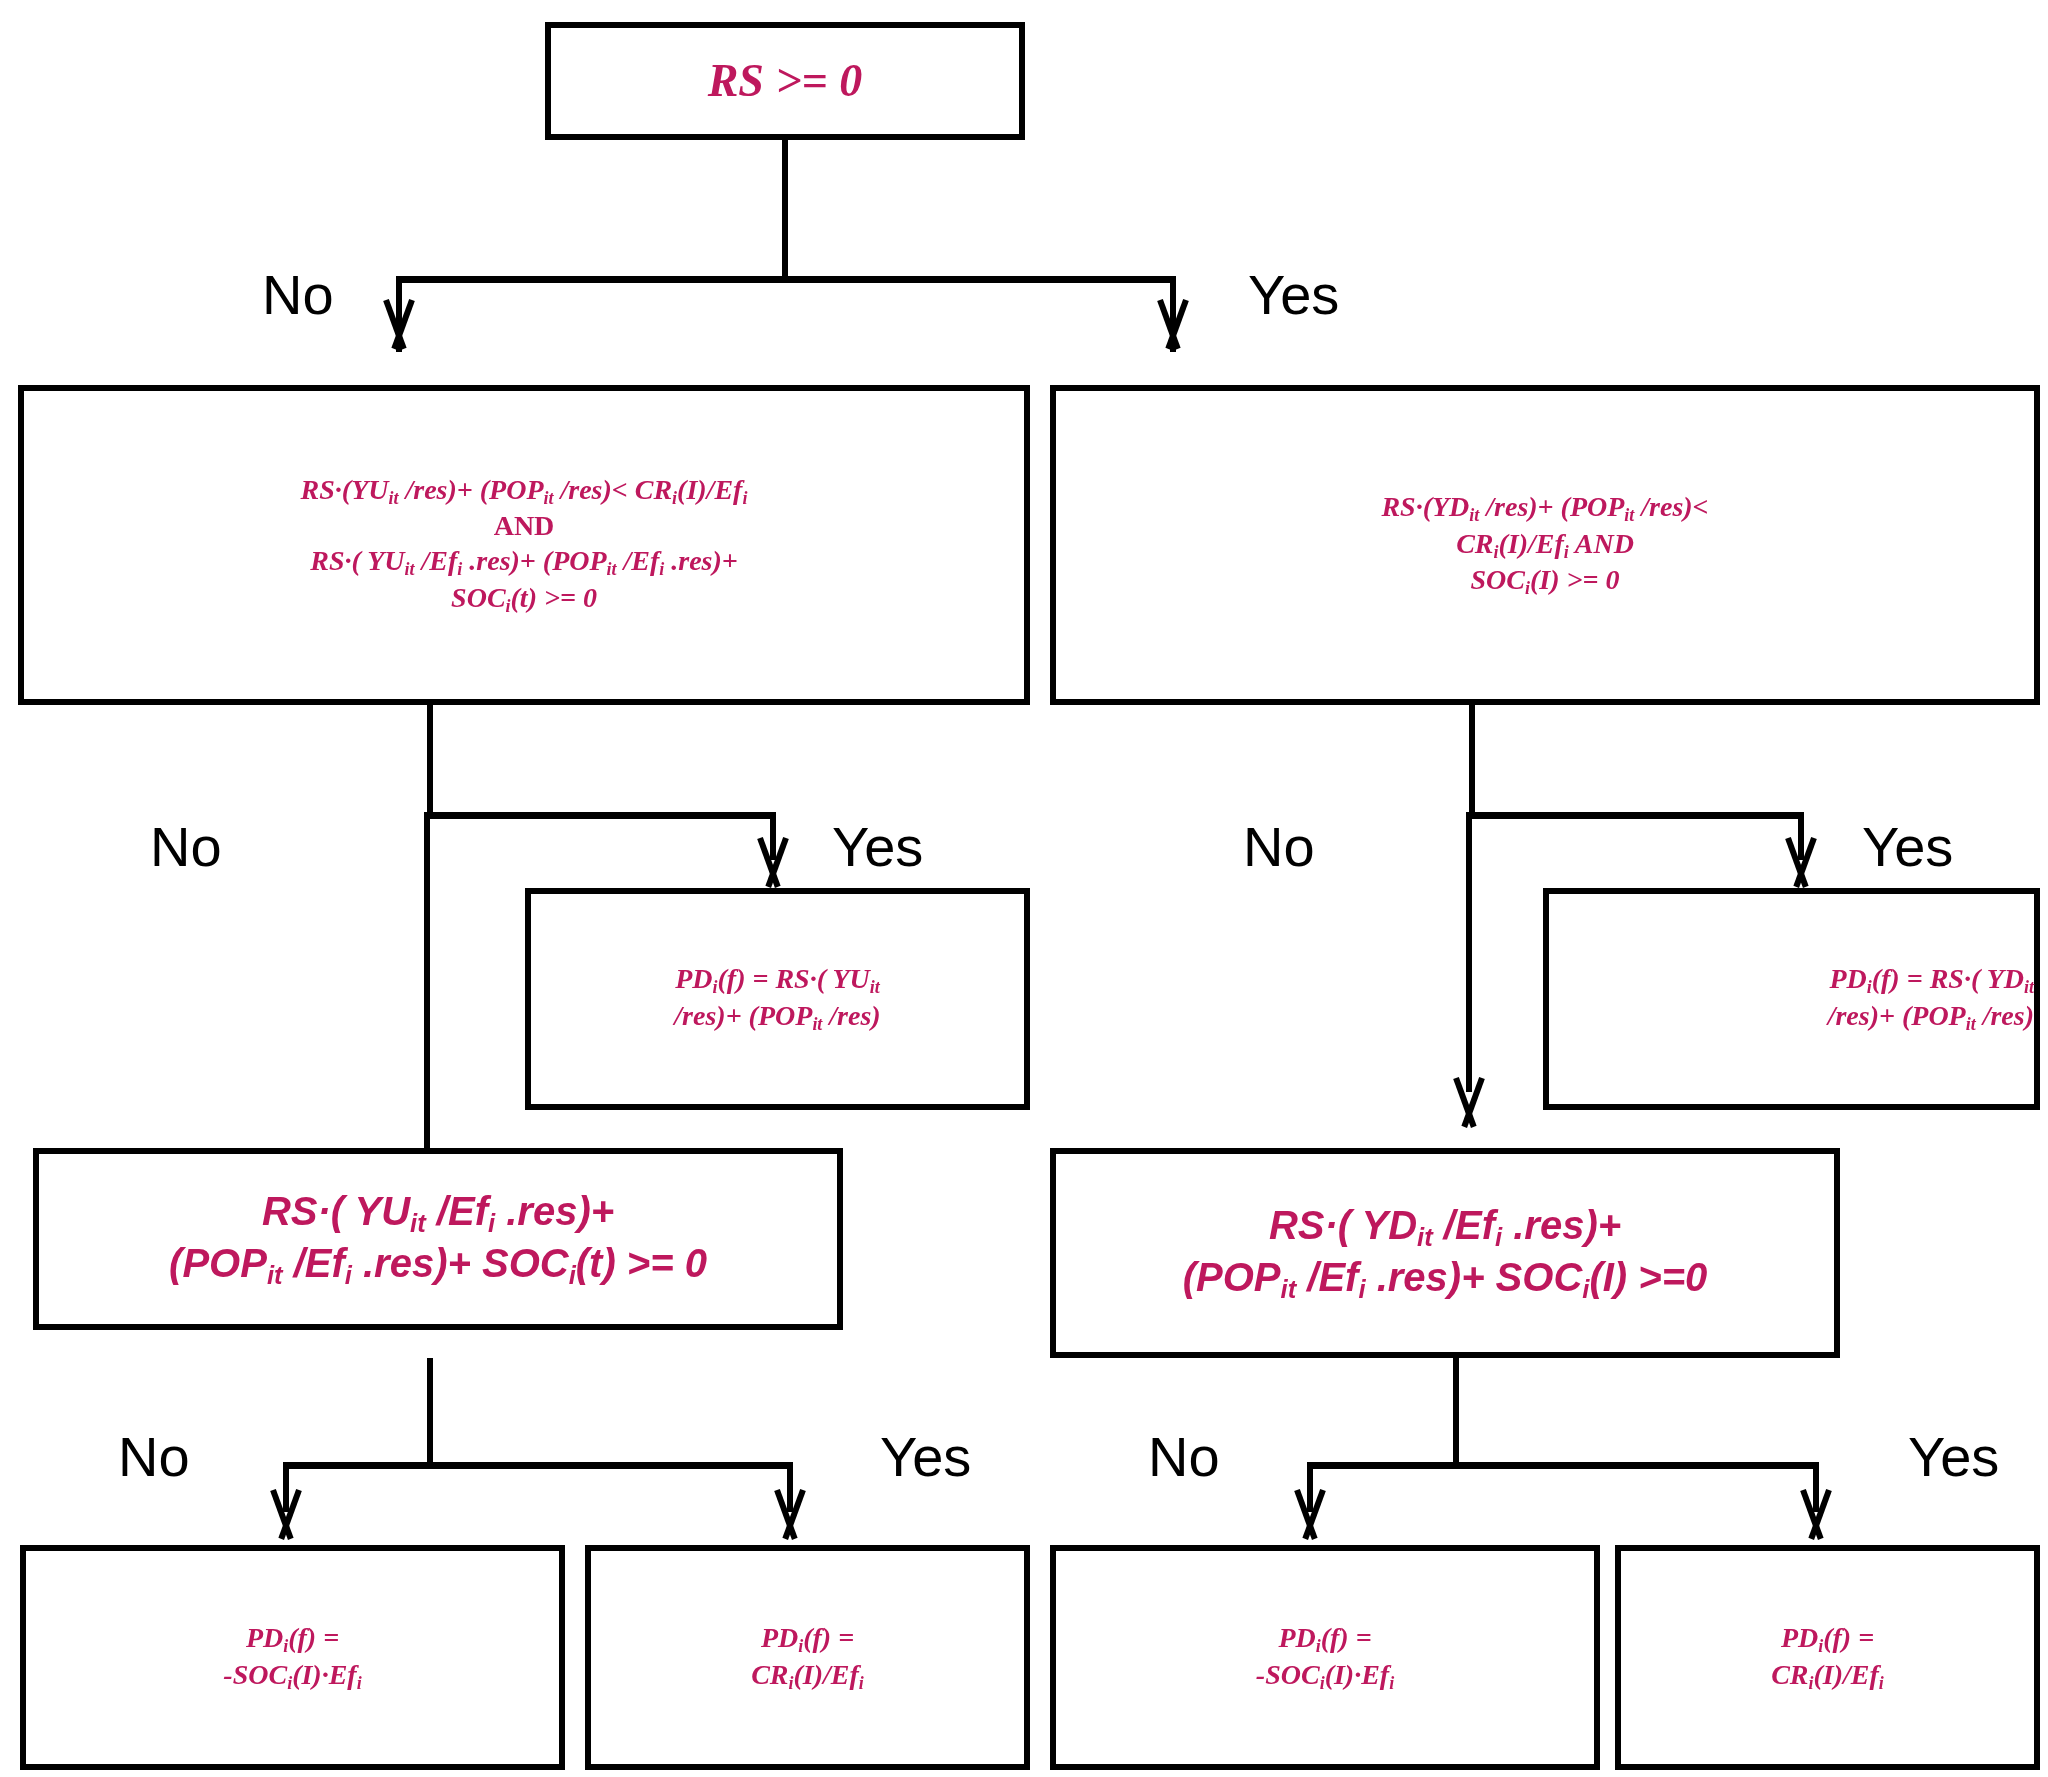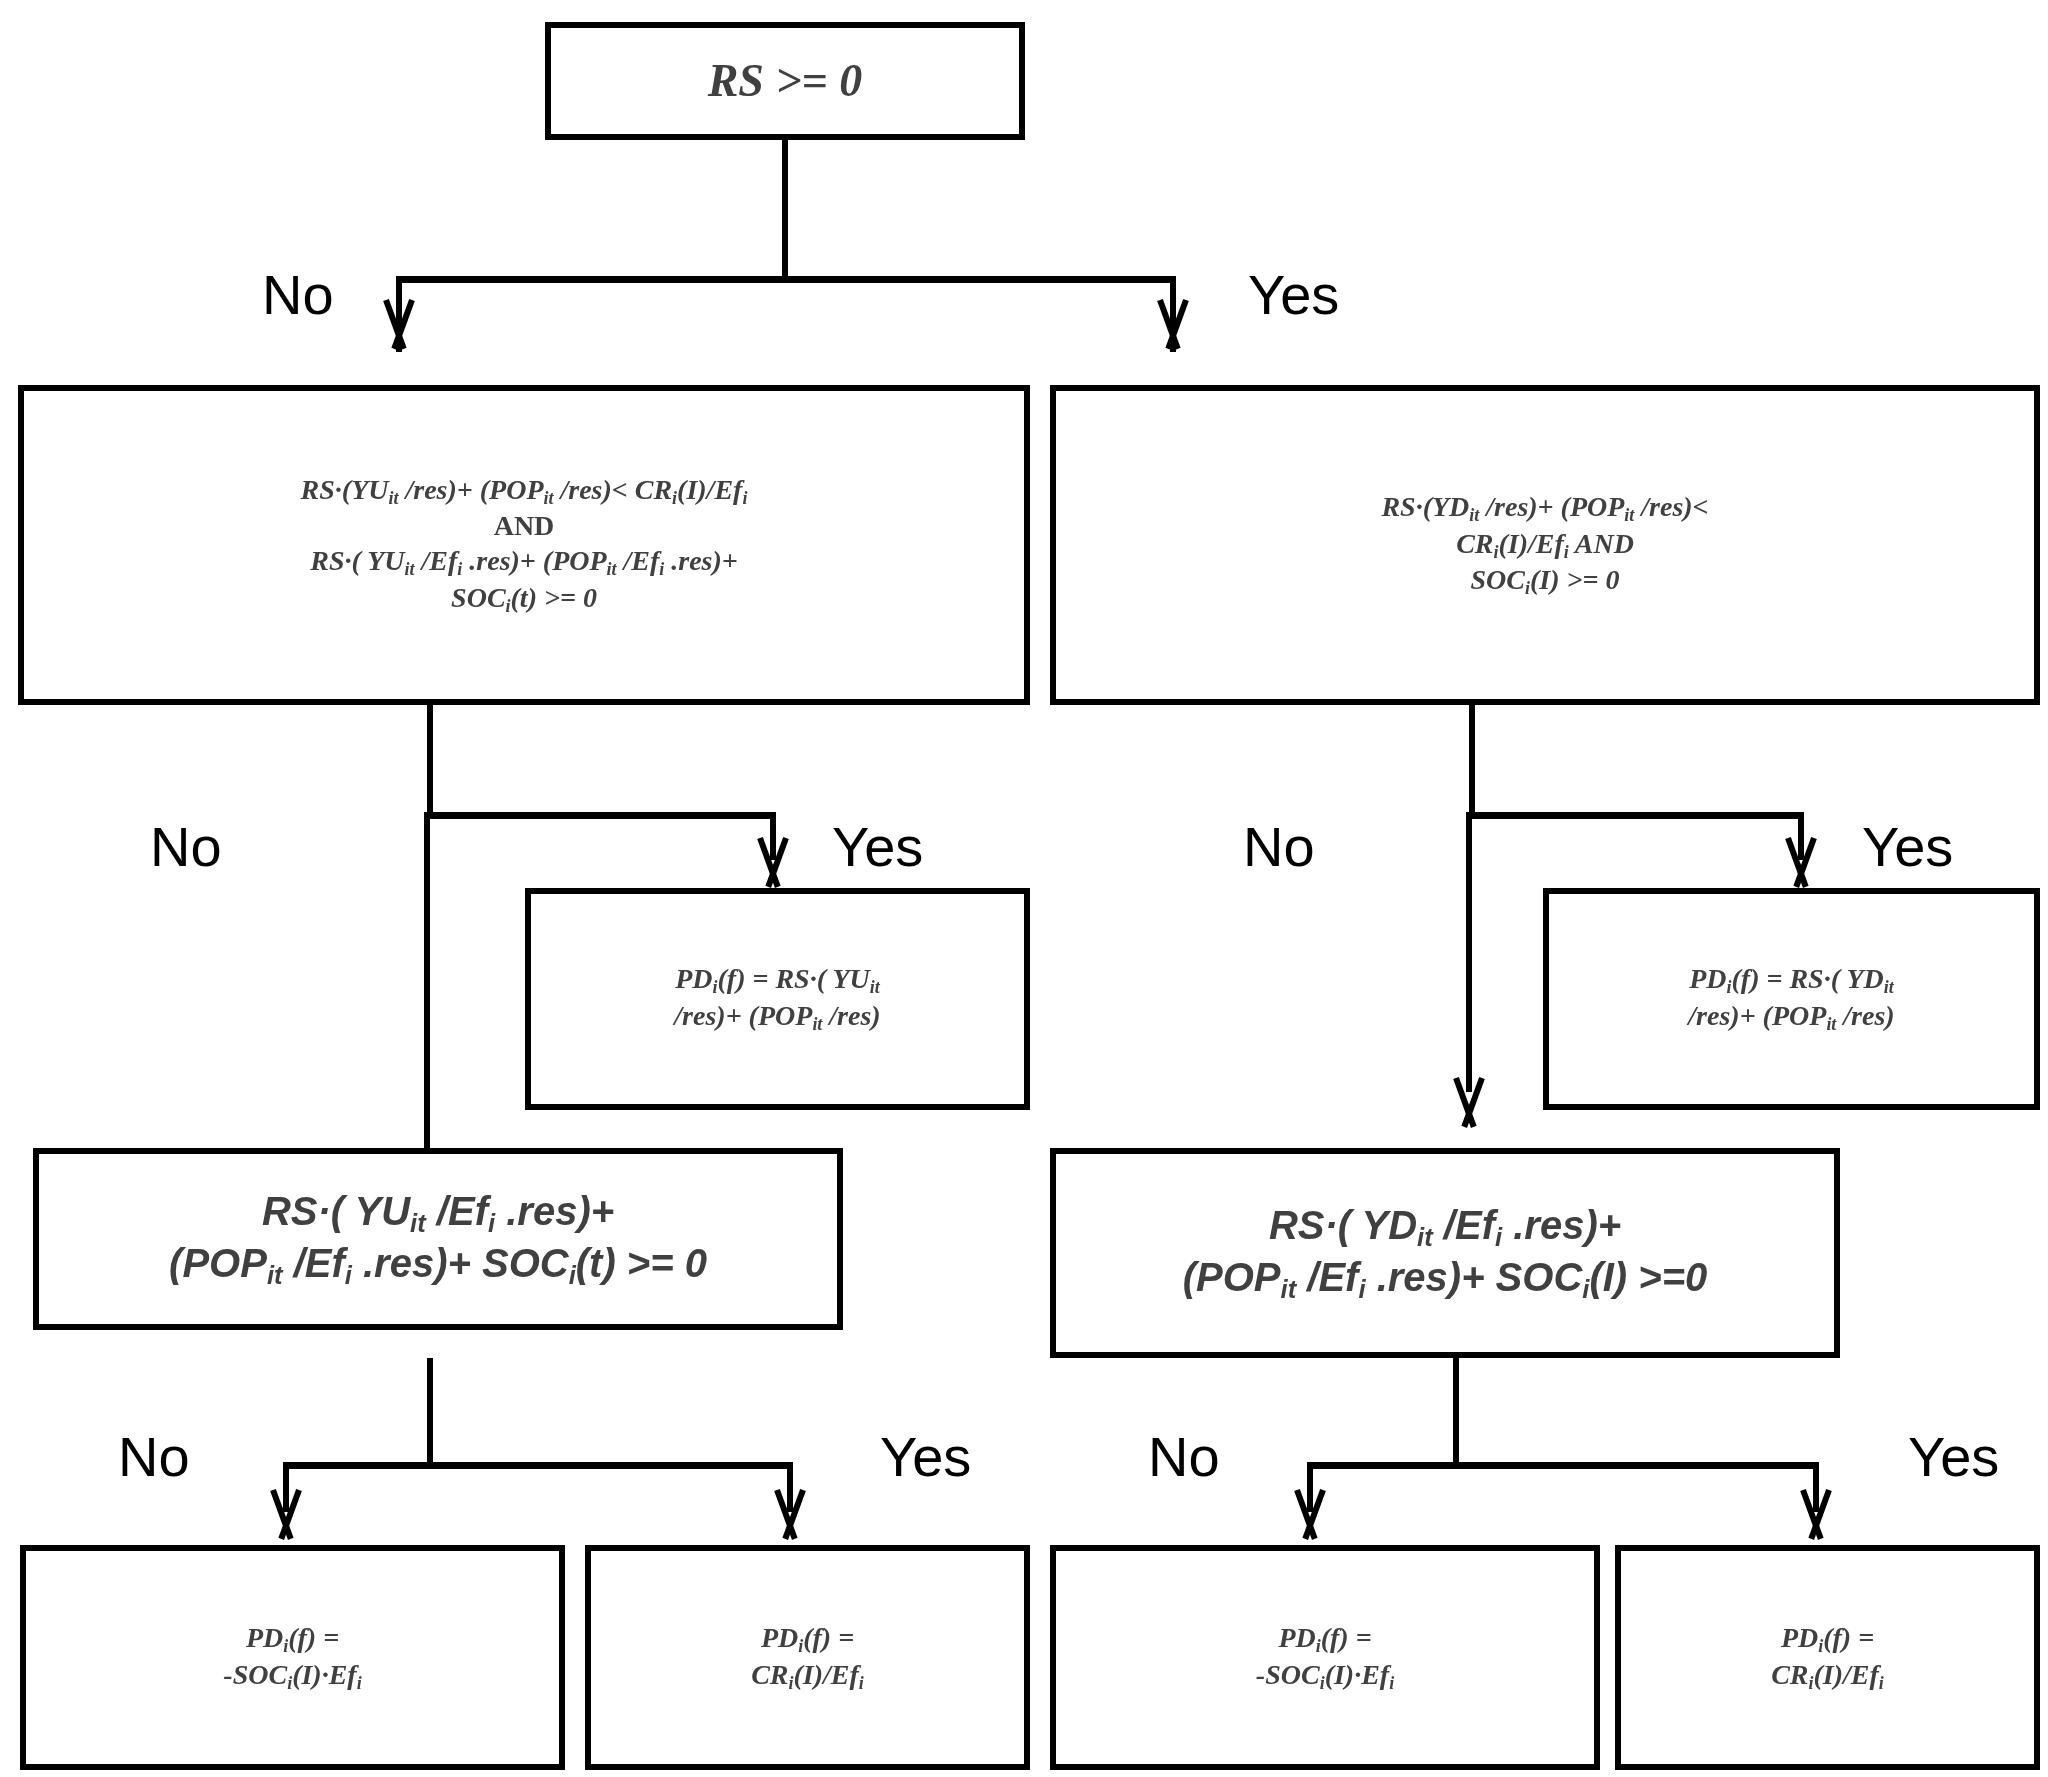--- a/index.html
+++ b/index.html
@@ -21,21 +21,21 @@
   .node {
     position: absolute;
     box-sizing: border-box;
     background: #ffffff;
     border: 6px solid #000000;
     display: flex;
     flex-direction: column;
     align-items: center;
     justify-content: center;
     text-align: center;
-    color: #404040;
+    color: #be185d;
   }
   .node .ln {
     display: block;
     white-space: nowrap;
     line-height: 1.22;
   }
 
   
   .serif-eq .ln {
     font-family: "Liberation Serif", "DejaVu Serif", serif;
@@ -168,21 +168,21 @@
   <div class="arrowhead open" style="left:1779px; top:838px;"></div>
 
   <span class="branch-label" style="left:1243px; top:790px;">No</span>
   <span class="branch-label" style="left:1862px; top:790px;">Yes</span>
 
   <div class="node serif-eq" id="pd-left" style="left:525px; top:888px; width:505px; height:222px;">
       <span class="ln">PD<sub>i</sub>(f) = RS·( YU<sub>it</sub></span>
       <span class="ln">/res)+ (POP<sub>it</sub> /res)</span>
     </div>
 
-  <div class="node serif-eq" id="pd-right" style="left:1543px; top:888px; width:497px; height:222px;">
+  <div class="node serif-eq" id="pd-right" style="left:1543px; top:888px; width:497px; height:222px;align-items:flex-end;">
       <span class="ln">PD<sub>i</sub>(f) = RS·( YD<sub>it</sub></span>
       <span class="ln">/res)+ (POP<sub>it</sub> /res)</span>
     </div>
 
   <div class="node sans-eq" id="soc-left" style="left:33px; top:1148px; width:810px; height:182px;">
       <span class="ln">RS·( YU<sub>it</sub> /Ef<sub>i</sub> .res)+</span>
       <span class="ln">(POP<sub>it</sub> /Ef<sub>i</sub> .res)+ SOC<sub>i</sub>(t) &gt;= 0</span>
     </div>
 
   <div class="node sans-eq" id="soc-right" style="left:1050px; top:1148px; width:790px; height:210px;">

